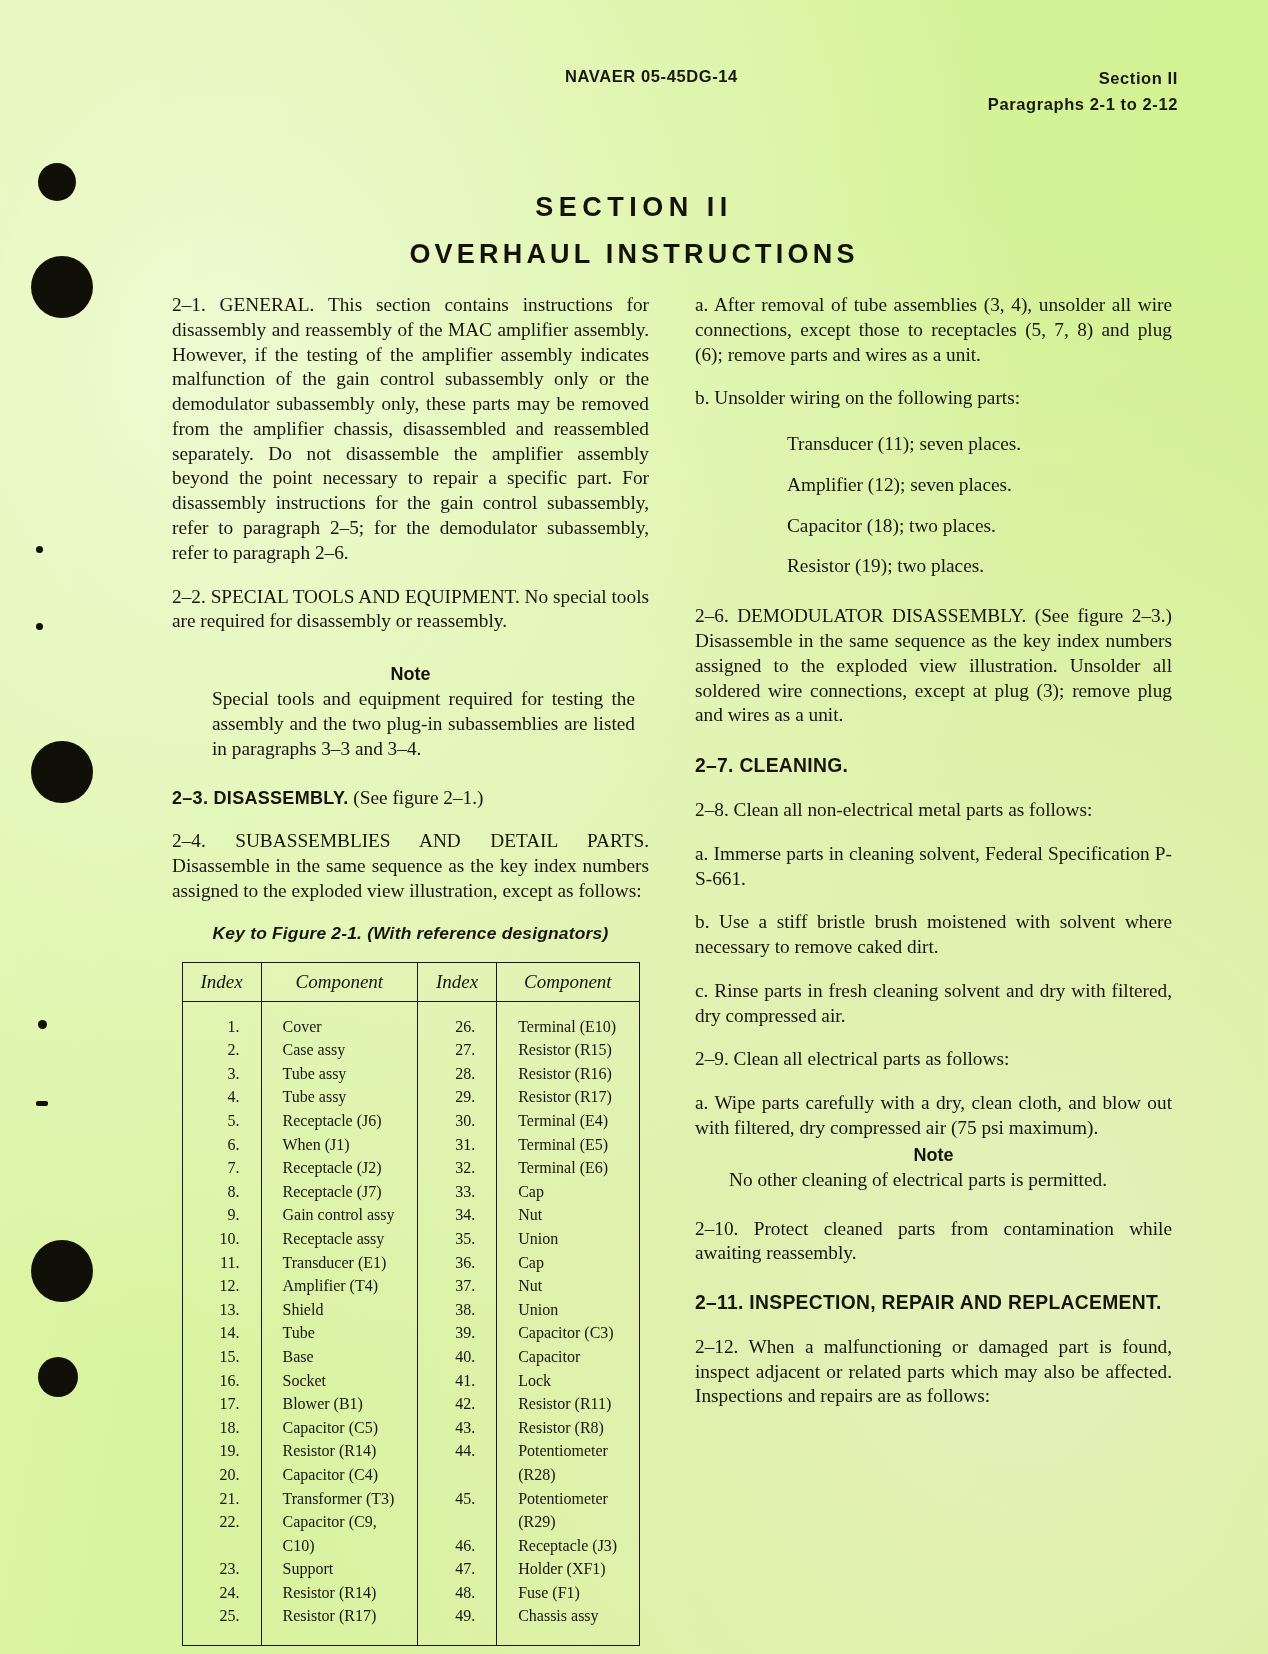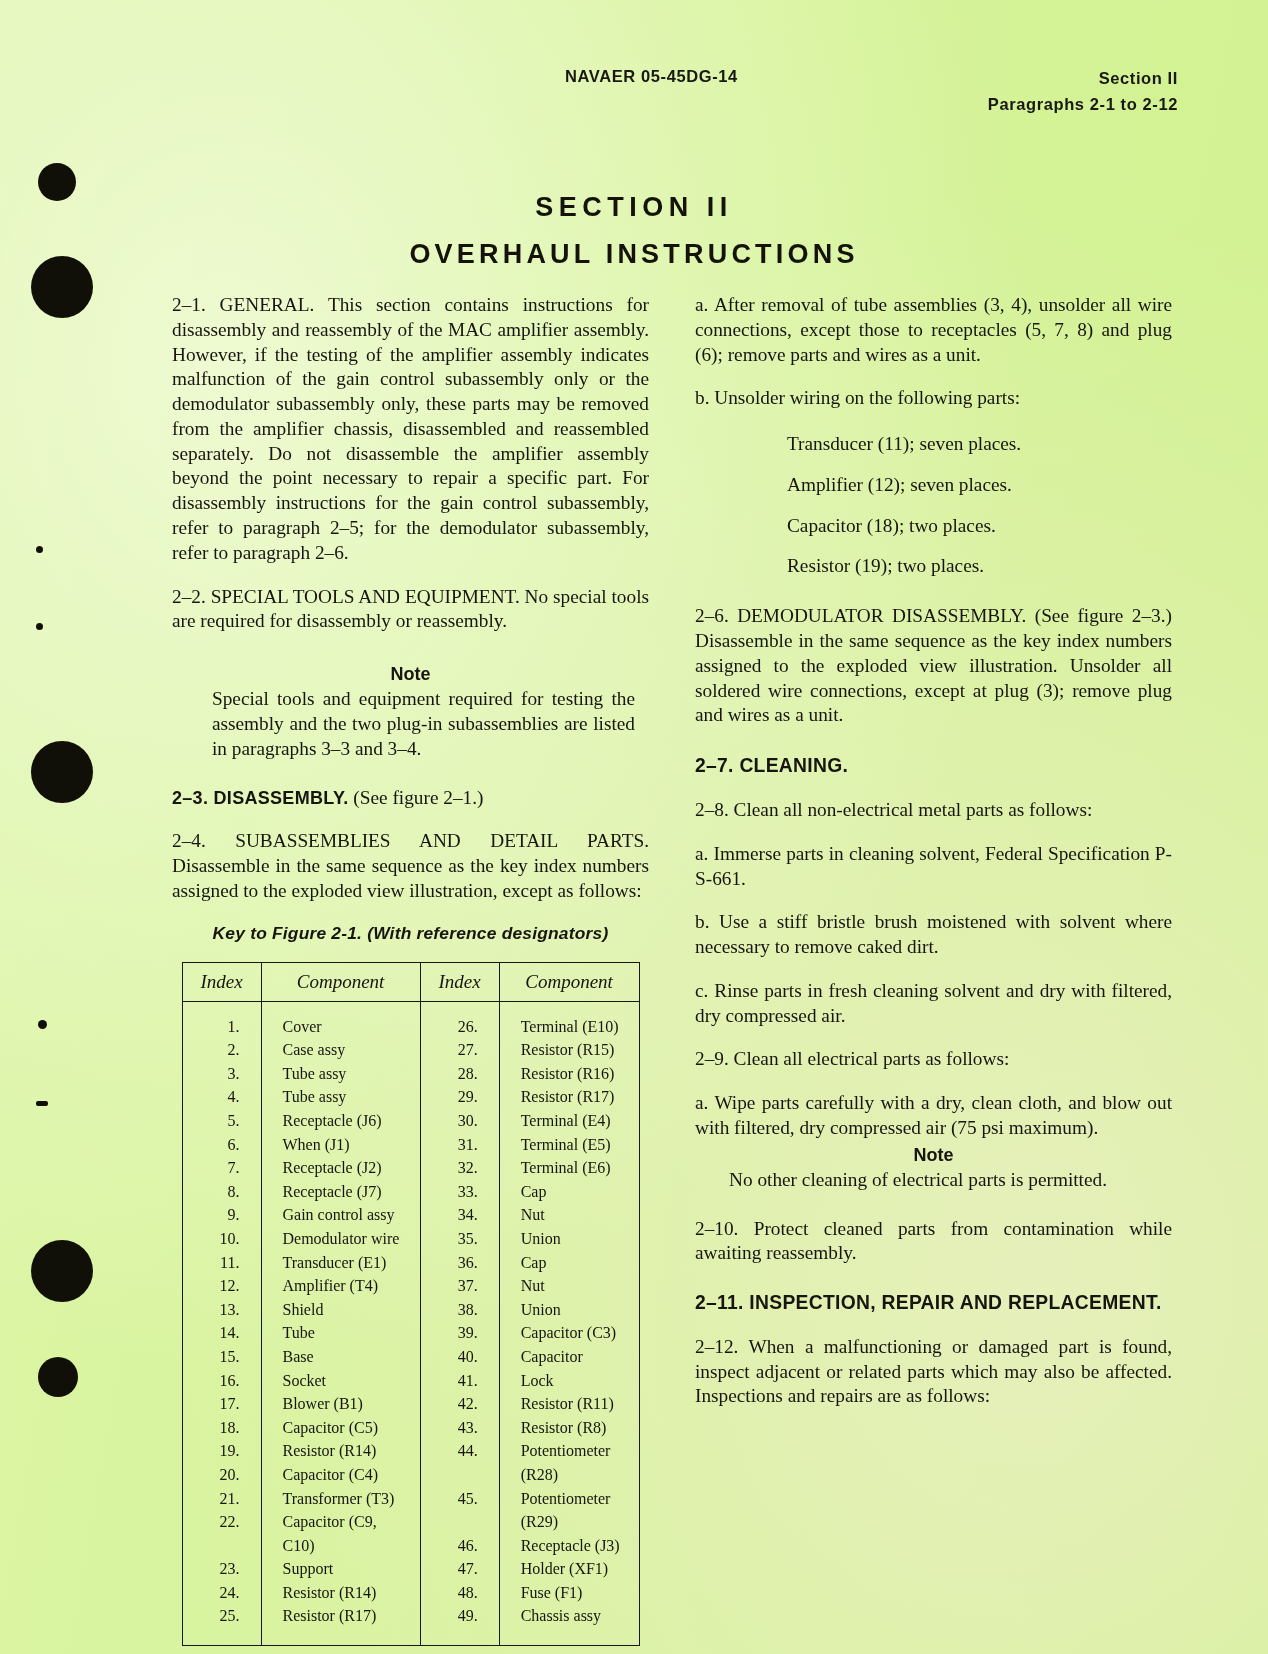--- a/index.html
+++ b/index.html
@@ -250,21 +250,21 @@
                 <div id="cmp-left">
                     <span class="rc">Cover</span>
                     <span class="rc">Case assy</span>
                     <span class="rc">Tube assy</span>
                     <span class="rc">Tube assy</span>
                     <span class="rc">Receptacle (J6)</span>
                     <span class="rc">When (J1)</span>
                     <span class="rc">Receptacle (J2)</span>
                     <span class="rc">Receptacle (J7)</span>
                     <span class="rc">Gain control assy</span>
-                    <span class="rc">Demodulator wire</span>
+                    <span class="rc">Receptacle assy</span>
                     <span class="rc">Transducer (E1)</span>
                     <span class="rc">Amplifier (T4)</span>
                     <span class="rc">Shield</span>
                     <span class="rc">Tube</span>
                     <span class="rc">Base</span>
                     <span class="rc">Socket</span>
                     <span class="rc">Blower (B1)</span>
                     <span class="rc">Capacitor (C5)</span>
                     <span class="rc">Resistor (R14)</span>
                     <span class="rc">Capacitor (C4)</span>

